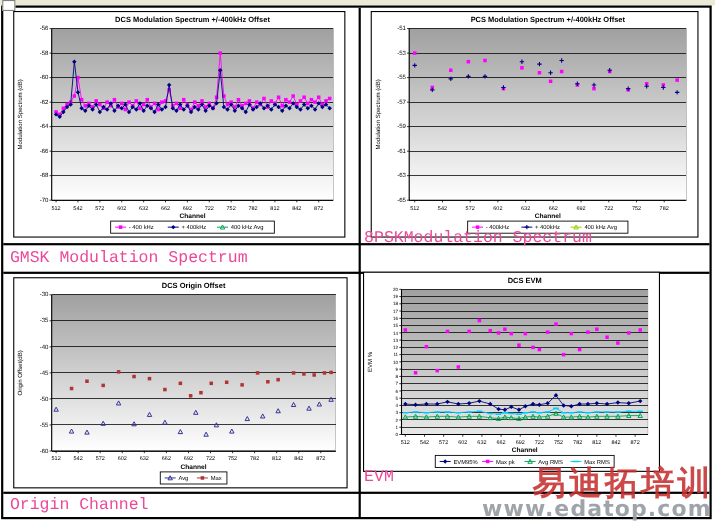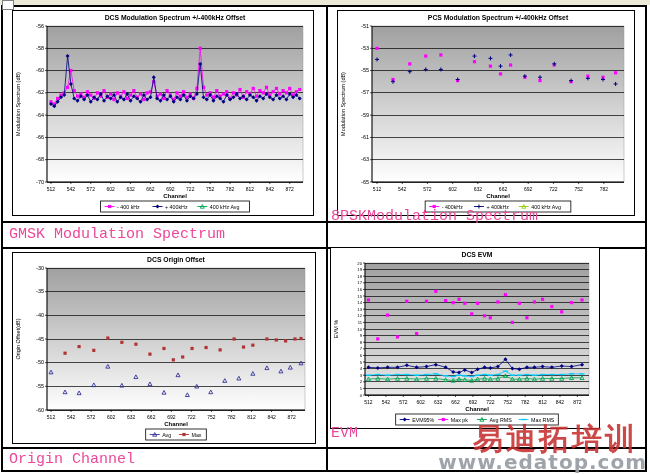--- a/index.html
+++ b/index.html
@@ -13,21 +13,21 @@
   .hline.r1{top:214px;} .hline.r2{top:240px;} .hline.r3{top:440px;}
   .chart{position:absolute;border:1px solid #000;background:#fff;box-sizing:border-box;z-index:2;}
   .chart svg{display:block;}
   #chart0{left:12px;top:10px;width:302px;height:206px;}
   #chart1{left:337px;top:10px;width:298px;height:206px;}
   #chart2{left:12px;top:252px;width:304px;height:192px;}
   #chart3{left:330px;top:247px;width:270px;height:182px;}
   .caption{position:absolute;font-family:"Liberation Mono",monospace;font-size:15px;color:#ec4899;z-index:2;white-space:nowrap;}
   .cap-gmsk{left:9px;top:226px;} .cap-8psk{left:331px;top:208px;}
   .cap-origin{left:9px;top:451px;} .cap-evm{left:331px;top:425px;}
-  .wm-cn{position:absolute;right:12px;top:419px;font-size:30px;font-weight:bold;color:#c73030;
+  .wm-cn{position:absolute;right:1px;top:419px;font-size:30px;font-weight:bold;color:#c73030;
          letter-spacing:3px;opacity:.88;z-index:5;font-family:"DejaVu Sans",sans-serif;white-space:nowrap;}
   .wm-url{position:absolute;right:3px;top:450px;font-size:20px;font-weight:bold;color:#9aa0a6;
           letter-spacing:1px;opacity:.95;z-index:5;font-family:"DejaVu Sans",sans-serif;white-space:nowrap;}
 </style>
 </head>
 <body>
 
 <div class="top-strip"></div>
 <div class="anchor-icon"></div>
 

